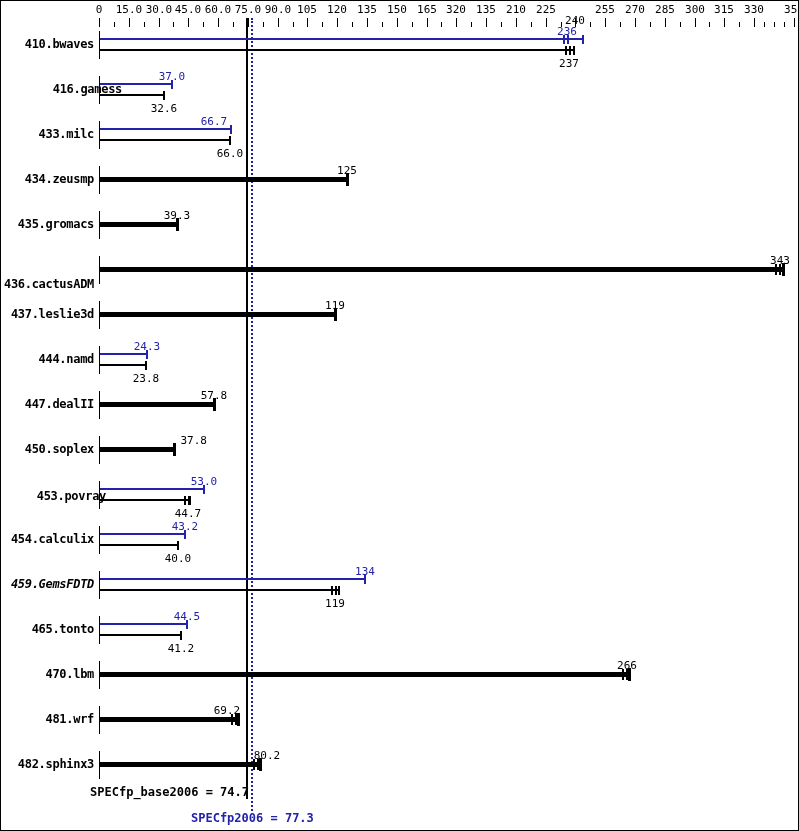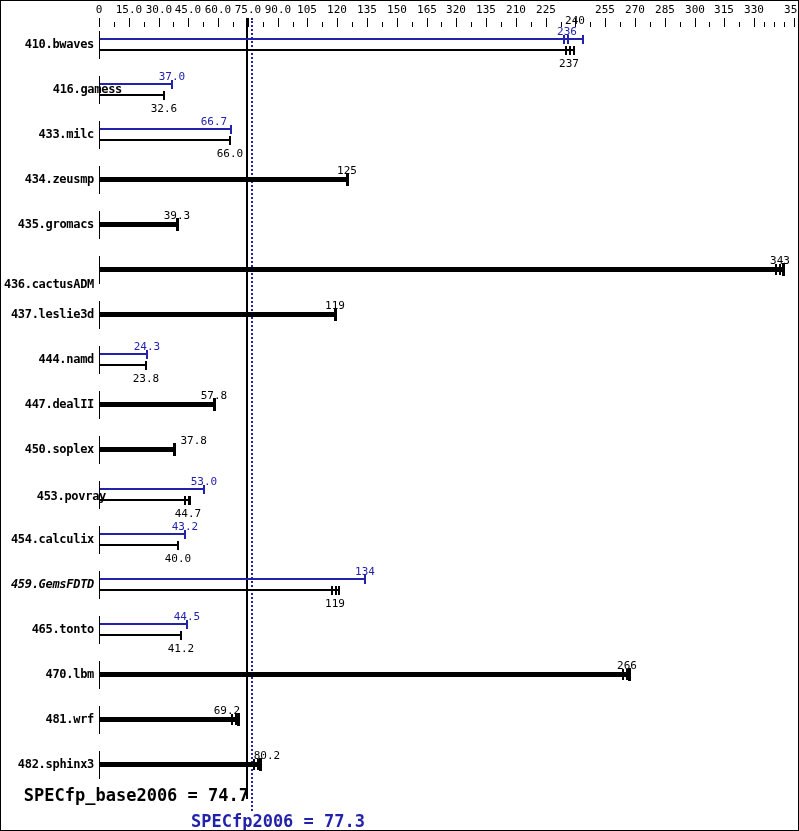--- a/index.html
+++ b/index.html
@@ -9,21 +9,21 @@
     box-sizing:border-box;
     border:1px solid #000;
     background:#fff;
     overflow:hidden;
     font-family:"DejaVu Sans Mono","Liberation Mono",monospace;
   }
   #chart div{position:absolute;}
   .tick-label{font-size:11px;color:#000;text-align:center;white-space:nowrap;}
   .bench-label{font-size:12px;font-weight:bold;color:#000;text-align:right;white-space:nowrap;letter-spacing:-0.3px;}
   .val-label{font-size:11px;text-align:center;white-space:nowrap;}
-  .summary-label{font-size:17px;font-weight:bold;white-space:nowrap;}
+  .summary-label{font-size:12px;font-weight:bold;white-space:nowrap;}
 </style>
 </head>
 <body>
 
 <div id="chart">
     <div style="left: 98px; top: 17px; width: 1px; height: 9px; background: rgb(0, 0, 0); z-index: 1;"></div>
     <div class="tick-label" style="left: 76px; top: 2px; width: 44px; z-index: 1;">0</div>
     <div style="left: 128px; top: 17px; width: 1px; height: 9px; background: rgb(0, 0, 0); z-index: 1;"></div>
     <div class="tick-label" style="left: 106px; top: 2px; width: 44px; z-index: 1;">15.0</div>
     <div style="left: 158px; top: 17px; width: 1px; height: 9px; background: rgb(0, 0, 0); z-index: 1;"></div>

